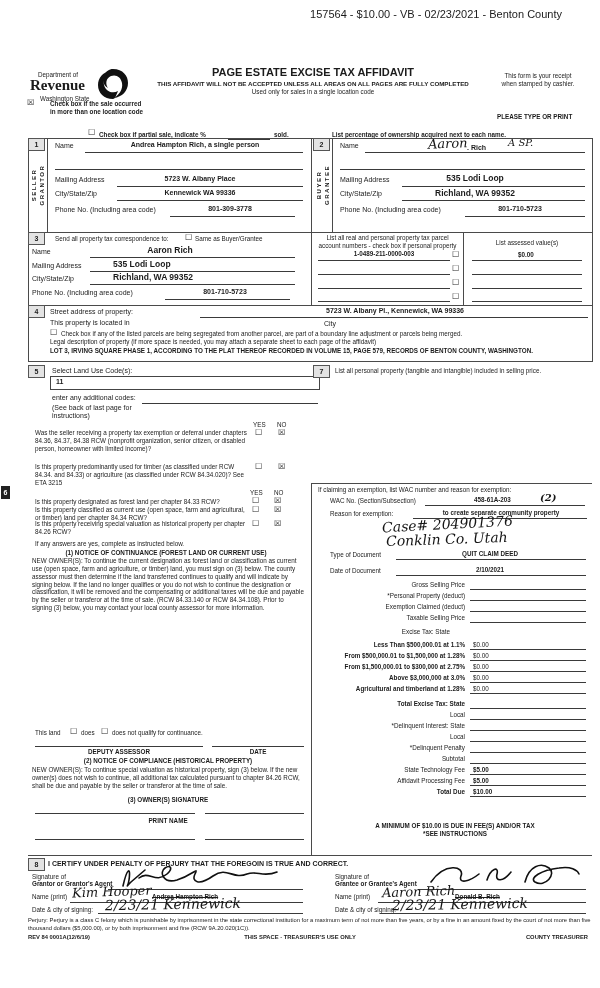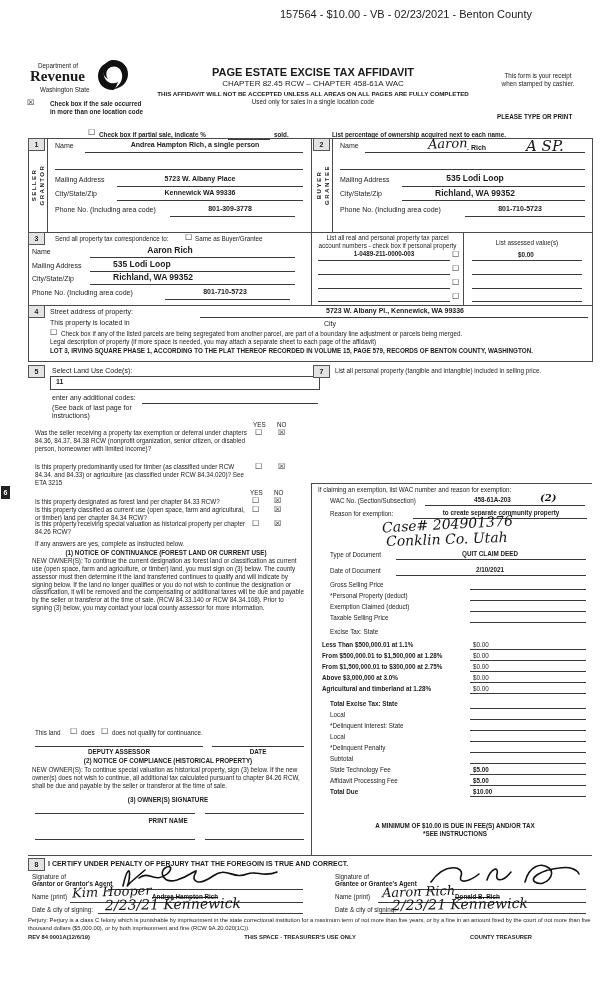--- a/index.html
+++ b/index.html
@@ -3,53 +3,52 @@
 <meta charset="utf-8">
 <style>
   html,body{margin:0;padding:0;background:#888;}
   .page{position:relative;width:600px;height:988px;background:#fff;font-family:"Liberation Sans",sans-serif;color:#1b1b1b;overflow:hidden;}
   .abs{position:absolute;}
   .lbl{font-size:7px;line-height:1.2;}
   .s{font-size:6.3px;line-height:1.25;}
   .xs{font-size:5.8px;line-height:1.3;}
   .b{font-weight:bold;}
   .c{text-align:center;}
-  .r{text-align:left;}
+  .r{text-align:right;}
   .ul{border-bottom:1px solid #3a3a3a;height:1px;}
   .box{border:1px solid #4a4a4a;}
   .numbox{width:15px;height:11px;border:1px solid #555;background:#e3e3e3;font-size:7px;font-weight:bold;text-align:center;line-height:11px;}
   .cb{font-size:8px;line-height:1;color:#222;}
   .hw{font-family:"DejaVu Serif",serif;font-style:italic;color:#161616;}
   .strike{text-decoration:line-through;}
   .vlabel{transform:rotate(-90deg);font-size:6px;letter-spacing:1.5px;font-weight:bold;text-align:center;line-height:1.4;white-space:nowrap;}
   .vline{border-left:1px solid #4a4a4a;width:1px;}
   .hline{border-top:1px solid #4a4a4a;height:1px;}
 </style>
 </head>
 <body>
 
 <div class="page">
 
   <div class="abs r" style="left:280px;top:8px;width:282px;font-size:11px;">157564 - $10.00 - VB - 02/23/2021 - Benton County</div>
 
-  <div class="abs" style="left:30px;top:60px;width:120px;height:45px;">
+  <div class="abs" style="left:30px;top:69px;width:120px;height:45px;">
     <span class="abs" style="left:8px;top:2px;font-size:6.3px;">Department of</span>
     <span class="abs b" style="left:0px;top:8px;font-size:15px;font-family:'Liberation Serif',serif;">Revenue</span>
     <span class="abs" style="left:10px;top:26px;font-size:6.3px;">Washington State</span>
     <span class="abs" style="left:66px;top:-2px;">
       <svg width="34" height="34" viewBox="0 0 34 34">
         <path d="M17 2 C27 2 32 9 32 16 C32 24 26 30 18 31 C24 27 27 22 26 16 C25 10 20 7 15 9 C10 11 9 17 12 21 C8 19 6 14 8 9 C10 4 13 2 17 2 Z" fill="#111"></path>
         <path d="M17 32 C8 32 2 26 2 18 C2 11 7 5 14 4 C9 8 7 13 8 18 C10 25 17 27 22 24 C20 29 19 32 17 32 Z" fill="#111"></path>
       </svg>
     </span>
   </div>
 
   <div class="abs c" style="left:148px;top:66px;width:330px;">
     <div class="b" style="font-size:11px;">PAGE ESTATE EXCISE TAX AFFIDAVIT</div>
-    <div style="font-size:8px;margin-top:1px;">CHAPTER 82.45 RCW – CHAPTER 458-61A WAC</div>
     <div class="b" style="font-size:6.2px;margin-top:2px;">THIS AFFIDAVIT WILL NOT BE ACCEPTED UNLESS ALL AREAS ON ALL PAGES ARE FULLY COMPLETED</div>
     <div class="s" style="margin-top:1px;">Used only for sales in a single location code</div>
   </div>
 
   <div class="abs c s" style="left:492px;top:72px;width:92px;">
     <div>This form is your receipt</div>
     <div>when stamped by cashier.</div>
   </div>
 
   <span class="abs cb" style="left:27px;top:99px;">☒</span>
@@ -93,21 +92,21 @@
   <div class="abs ul" style="left:170px;top:215px;width:125px;"></div>
 
   <div class="abs numbox" style="left:313px;top:138px;">2</div>
   <div class="abs vlabel" style="left:278px;top:177px;width:90px;height:16px;">
     <span>BUYER</span><br>
     <span>GRANTEE</span>
   </div>
   <span class="abs lbl" style="left:340px;top:142px;">Name</span>
   <span class="abs hw" style="left:428px;top:136px;font-size:13px;transform:rotate(-2deg);">Aaron</span>
   <span class="abs lbl b" style="left:467px;top:144px;">. Rich</span>
-  <span class="abs hw" style="left:526px;top:137px;font-size:15px;">A SP.</span>
+  <span class="abs hw" style="left:508px;top:137px;font-size:10px;">A SP.</span>
   <div class="abs ul" style="left:365px;top:151px;width:220px;"></div>
   <div class="abs ul" style="left:340px;top:168px;width:245px;"></div>
   <span class="abs lbl" style="left:340px;top:176px;">Mailing Address</span>
   <div class="abs b c" style="left:410px;top:173px;width:130px;font-size:8.5px;">535 Lodi Loop</div>
   <div class="abs ul" style="left:402px;top:185px;width:183px;"></div>
   <span class="abs lbl" style="left:340px;top:190px;">City/State/Zip</span>
   <div class="abs b c" style="left:410px;top:188px;width:130px;font-size:8.5px;">Richland, WA 99352</div>
   <div class="abs ul" style="left:402px;top:199px;width:183px;"></div>
   <span class="abs lbl" style="left:340px;top:206px;">Phone No. (Including area code)</span>
   <div class="abs lbl b c" style="left:470px;top:205px;width:100px;">801-710-5723</div>

